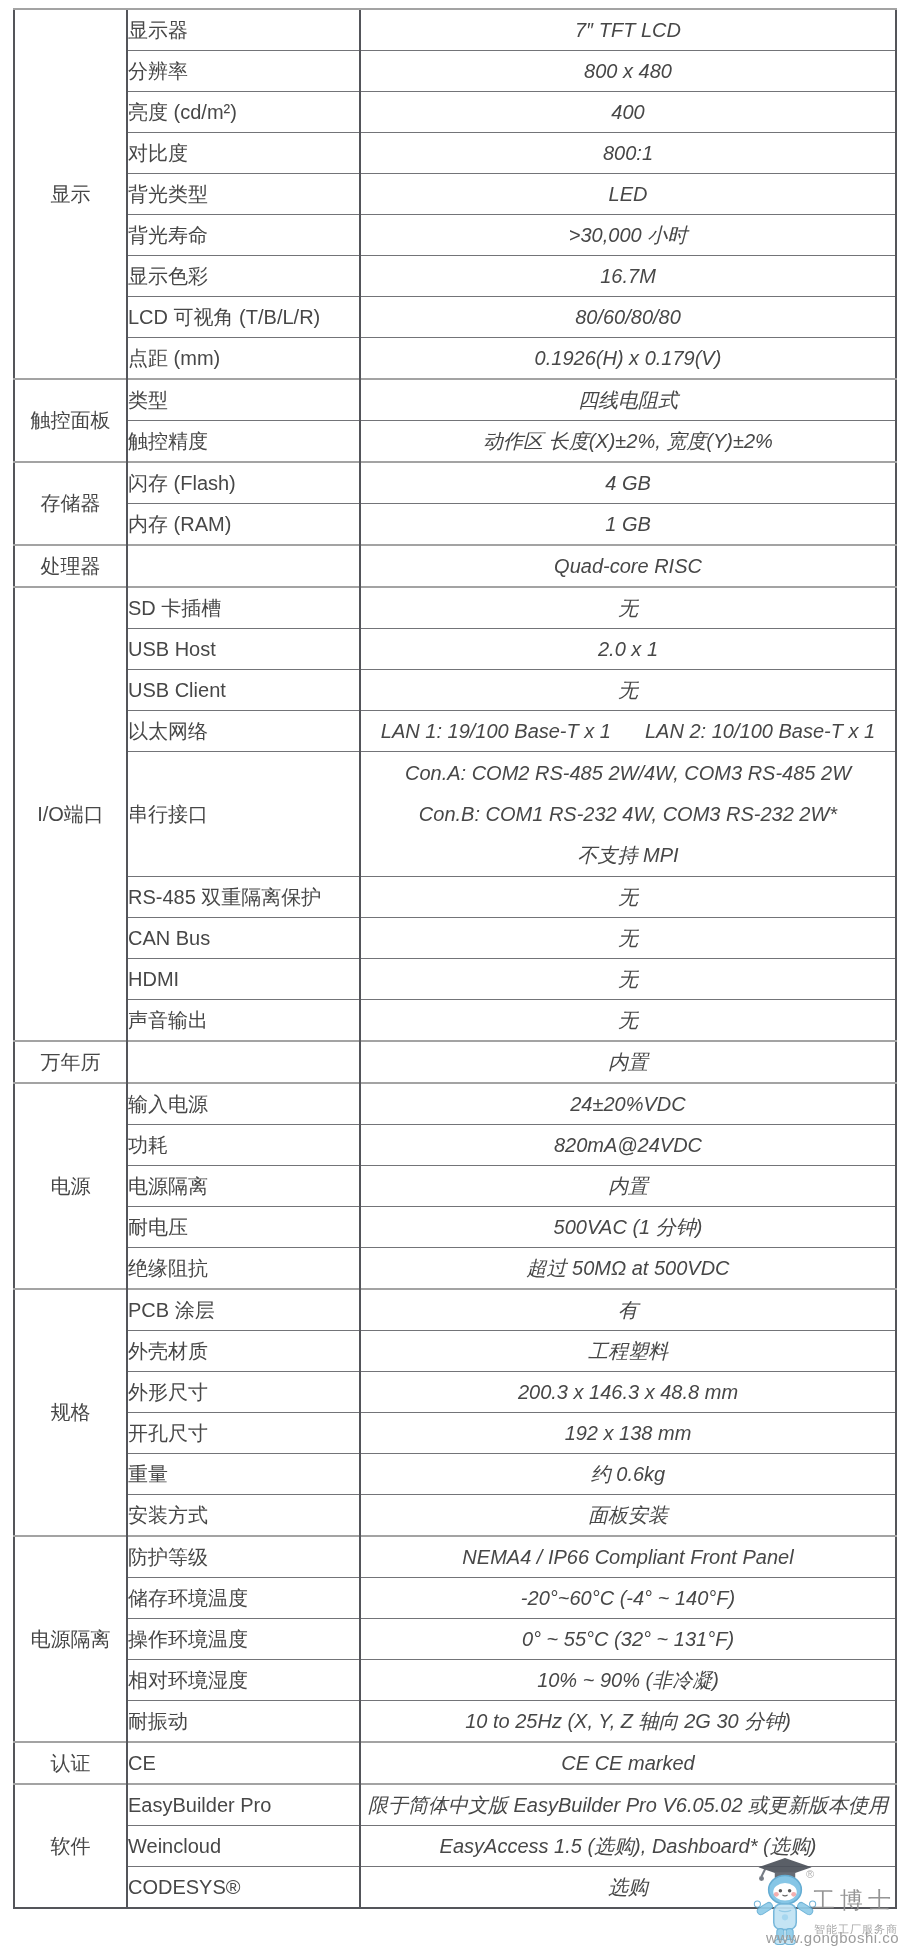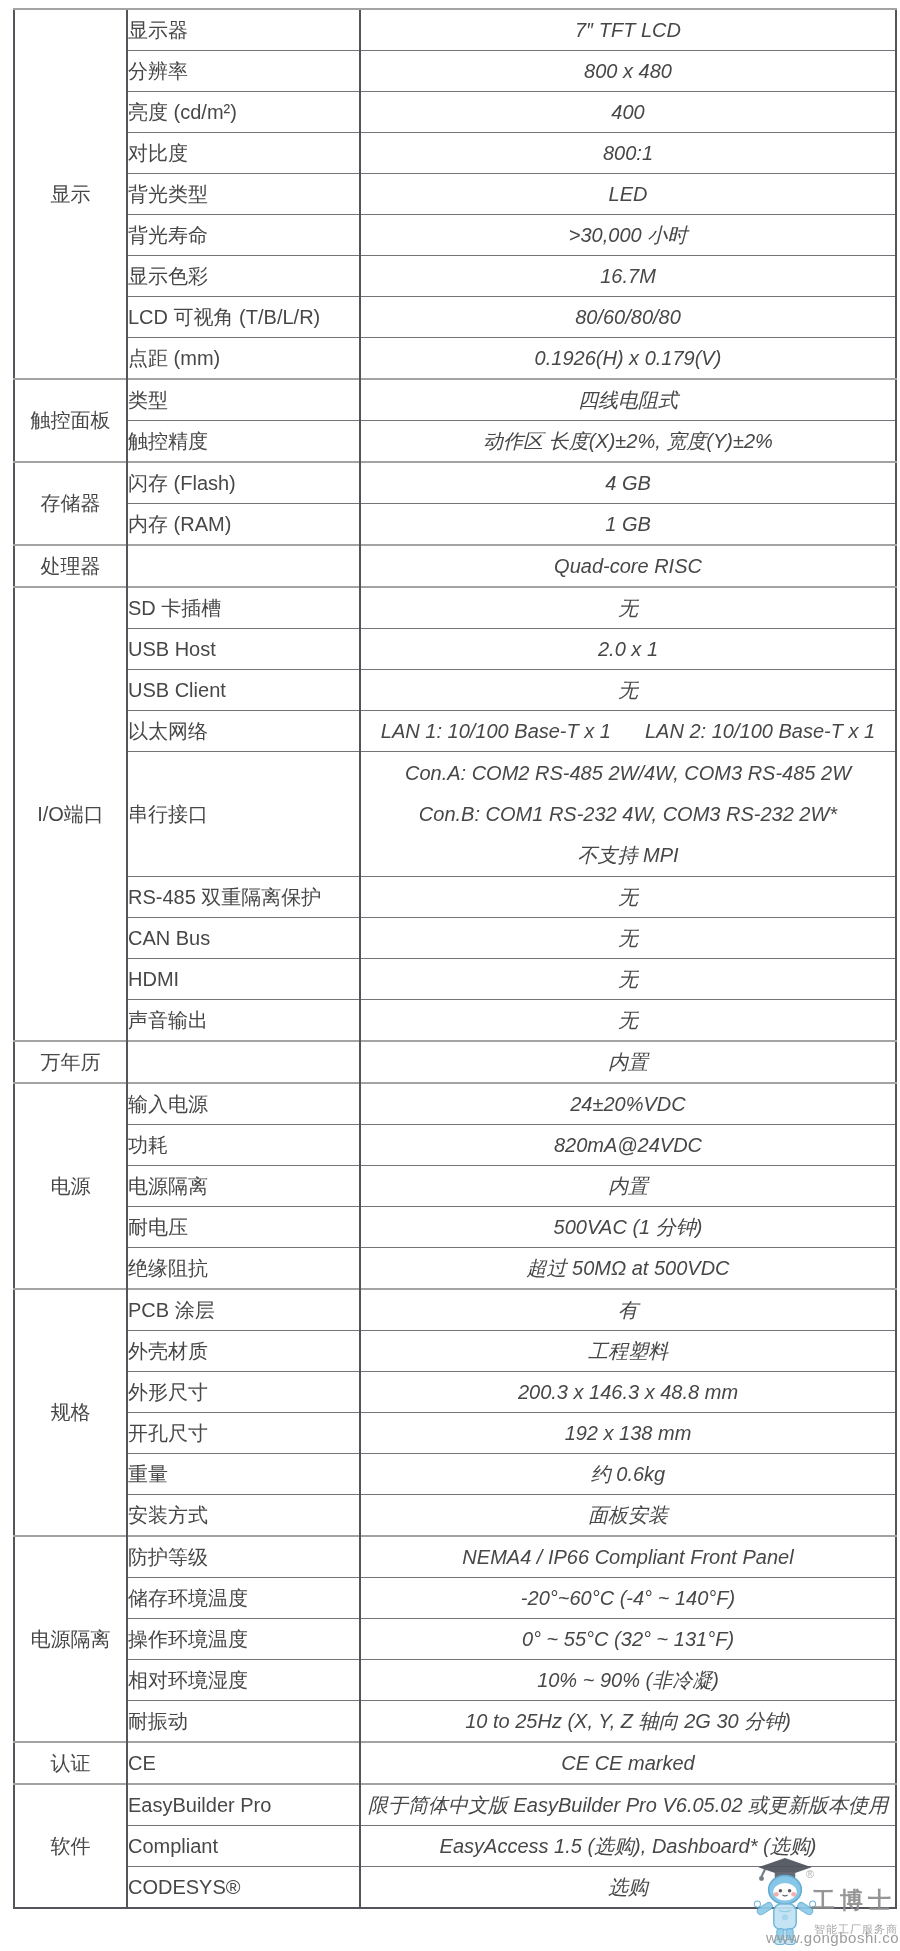--- a/index.html
+++ b/index.html
@@ -39,21 +39,21 @@
   .vlines div { height: 41px; line-height: 41px; text-align: center; }
   .vparts { display: flex; justify-content: center; align-items: center; gap: 34px; }
 
   
   .watermark { position: absolute; left: 744px; top: 1852px; width: 154px; height: 97px; opacity: 0.92; }
   .wm-mascot { position: absolute; left: 8px; top: 4px; width: 66px; height: 90px; }
   .wm-reg { position: absolute; left: 62px; top: 16px; font-size: 11px; color: #a9a9a9; }
   .wm-brand {
     position: absolute; left: 68px; top: 33px; width: 84px;
     font-family: "Liberation Serif", "DejaVu Serif", serif;
-    font-weight: bold; font-size: 23px; color: #8d8d8d;
+    font-weight: normal; font-size: 23px; color: #8d8d8d;
     letter-spacing: 5px; white-space: nowrap;
   }
   .wm-tagline {
     position: absolute; left: 70px; top: 70px; width: 84px;
     font-size: 11px; color: #a2a2a2; letter-spacing: 1px; white-space: nowrap;
   }
   .wm-url {
     position: absolute; left: 22px; top: 77px; width: 132px;
     font-size: 15px; color: #949494; letter-spacing: 0.5px; white-space: nowrap;
   }
@@ -140,21 +140,21 @@
           <td class="value">2.0 x 1</td>
         </tr>
         <tr>
           <td class="param">USB Client</td>
           <td class="value">无</td>
         </tr>
         <tr>
           <td class="param">以太网络</td>
           <td class="value">
             <div class="vparts">
-              <span>LAN 1: 10/100 Base-T x 1</span>
+              <span>LAN 1: 19/100 Base-T x 1</span>
               <span>LAN 2: 10/100 Base-T x 1</span>
             </div>
           </td>
         </tr>
         <tr class="tall3">
           <td class="param">串行接口</td>
           <td class="value">
             <div class="vlines">
               <div>Con.A: COM2 RS-485 2W/4W, COM3 RS-485 2W</div>
               <div>Con.B: COM1 RS-232 4W, COM3 RS-232 2W*</div>
@@ -254,21 +254,21 @@
           <td class="cat" rowspan="1">认证</td>
           <td class="param">CE</td>
           <td class="value">CE CE marked</td>
         </tr>
         <tr class="sec">
           <td class="cat" rowspan="3">软件</td>
           <td class="param">EasyBuilder Pro</td>
           <td class="value">限于简体中文版 EasyBuilder Pro V6.05.02 或更新版本使用</td>
         </tr>
         <tr>
-          <td class="param">Compliant</td>
+          <td class="param">Weincloud</td>
           <td class="value">EasyAccess 1.5 (选购), Dashboard* (选购)</td>
         </tr>
         <tr>
           <td class="param">CODESYS®</td>
           <td class="value">选购</td>
         </tr>
       </tbody>
   </table>
 
   <div class="watermark">

